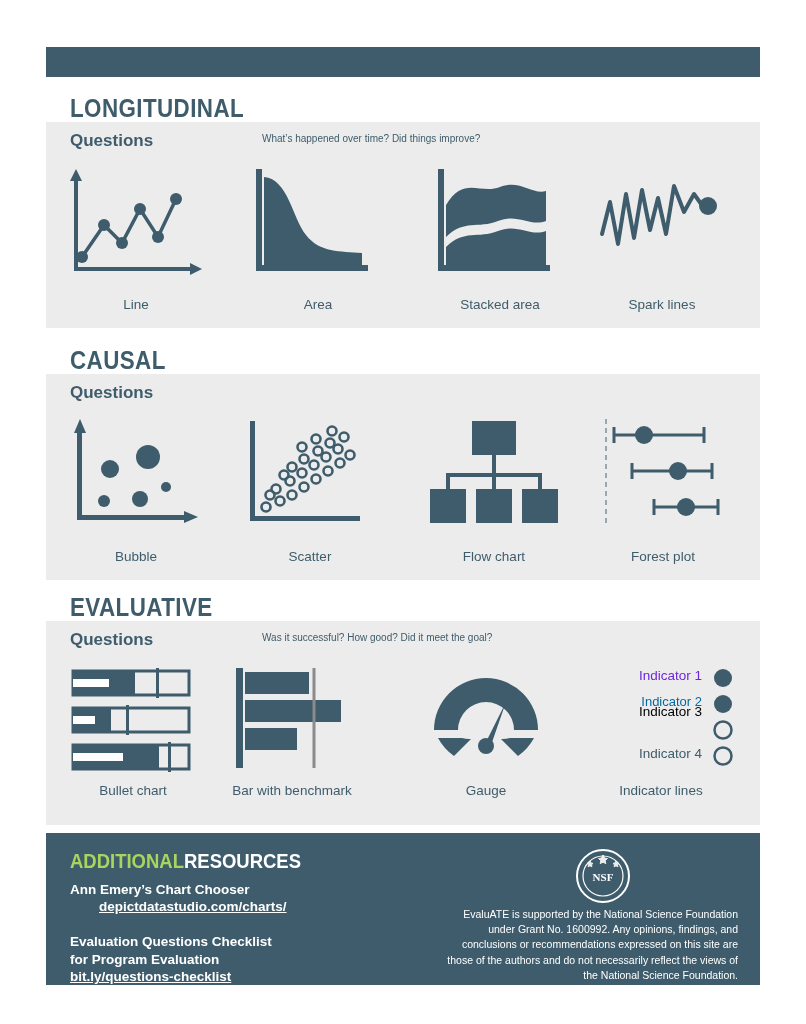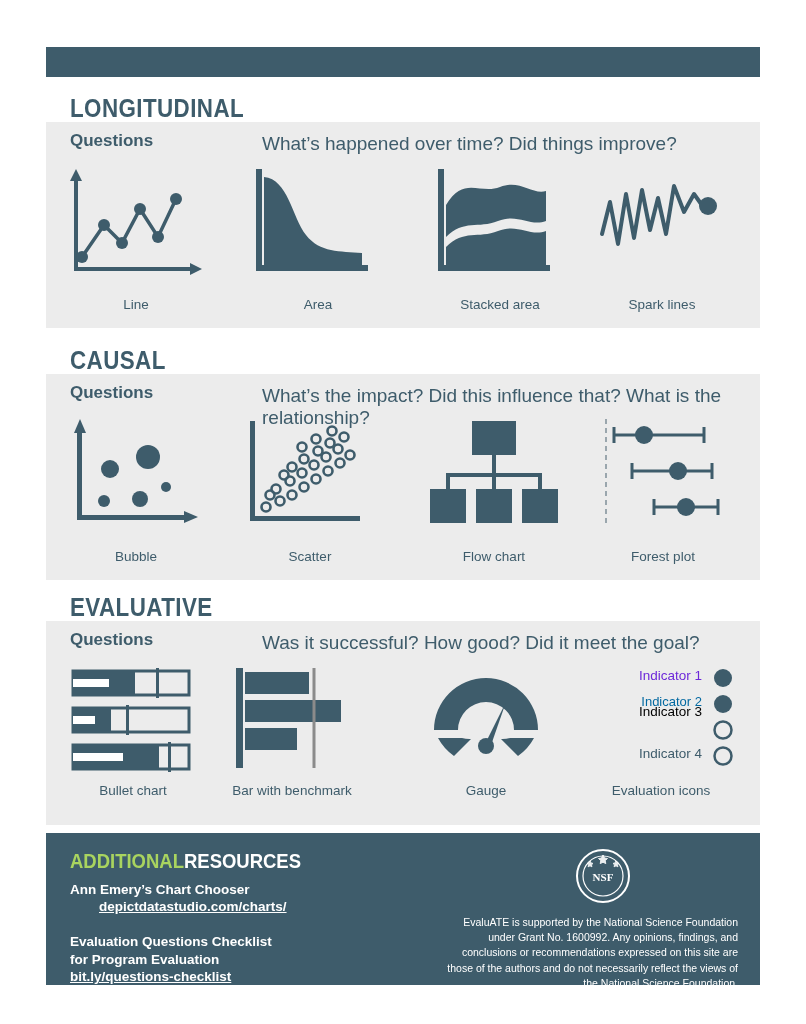--- a/index.html
+++ b/index.html
@@ -41,21 +41,21 @@
     background: #ececec;
   }
   .q-label {
     position: absolute;
     font-weight: bold;
     font-size: 17px;
     color: #3e5c6b;
   }
   .q-text {
     position: absolute;
-    font-size: 19px;
+    font-size: 10px;
     color: #3e5c6b;
   }
   .caption {
     position: absolute;
     font-size: 13.5px;
     color: #3e5c6b;
     text-align: center;
     line-height: 1.25;
   }
   .icon-wrap { position: absolute; }
@@ -179,21 +179,20 @@
       <circle cx="116" cy="34" r="9" fill="#3e5c6b"></circle>
     </svg>
   </div>
   <div class="caption" style="left:592px; top:297px; width:140px;">Spark lines</div>
 
   <div class="sec-title" style="left:70px; top:345px;">CAUSAL</div>
 
   <div class="panel" style="top:374px; height:206px;"></div>
 
   <div class="q-label" style="left:70px; top:383px;">Questions</div>
-  <div class="q-text" style="left:262px; top:385px;">What’s the impact? Did this influence that? What is the relationship?</div>
 
   <div class="icon-wrap" style="left:66px; top:415px;">
     <svg width="140" height="120" viewBox="0 0 140 120">
       <g fill="#3e5c6b">
         <path d="M14,4 L20,18 L8,18 Z"></path>
         <rect x="11" y="16" width="5" height="88"></rect>
         <rect x="11" y="100" width="110" height="5"></rect>
         <path d="M132,102 L118,108 L118,96 Z"></path>
         <circle cx="44" cy="54" r="9"></circle>
         <circle cx="82" cy="42" r="12"></circle>
@@ -355,21 +354,21 @@
       <svg style="position:absolute; right:2px; top:50px;" width="22" height="22">
         <circle cx="11" cy="12" r="8.5" fill="none" stroke="#3e5c6b" stroke-width="2.5"></circle>
       </svg>
 
       <div style="position:absolute; right:34px; top:78px; font-size:13.5px; color:#3e5c6b;">Indicator 4</div>
       <svg style="position:absolute; right:2px; top:76px;" width="22" height="22">
         <circle cx="11" cy="12" r="8.5" fill="none" stroke="#3e5c6b" stroke-width="2.5"></circle>
       </svg>
     </div>
   </div>
-  <div class="caption" style="left:586px; top:783px; width:150px;">Evaluation icons</div>
+  <div class="caption" style="left:586px; top:783px; width:150px;">Indicator lines</div>
 
   <div class="footer">
 
     <div class="footer-title">
       <span class="hl">ADDITIONAL</span><span class="wt">RESOURCES</span>
     </div>
 
     <div class="f-line" style="top:48px;">Ann Emery’s Chart Chooser</div>
     <a class="f-link" style="top:66px;margin-left:29px;" href="#">depictdatastudio.com/charts/</a>
 
@@ -386,16 +385,16 @@
         </g>
         <g stroke="#ffffff" stroke-width="1">
           <path d="M29,8 L30.5,11 L33.5,11.5 L31.2,13.6 L31.8,16.6 L29,15.2 L26.2,16.6 L26.8,13.6 L24.5,11.5 L27.5,11 Z" fill="#ffffff" opacity="0.9"></path>
           <path d="M16,14 L17,16 L19,16.4 L17.5,17.8 L17.9,19.8 L16,18.8 L14.1,19.8 L14.5,17.8 L13,16.4 L15,16 Z" fill="#ffffff" opacity="0.9"></path>
           <path d="M42,14 L43,16 L45,16.4 L43.5,17.8 L43.9,19.8 L42,18.8 L40.1,19.8 L40.5,17.8 L39,16.4 L41,16 Z" fill="#ffffff" opacity="0.9"></path>
         </g>
       </svg>
     </div>
 
 
-    <div class="f-disclaimer" style="top:74px;margin-top:8px;">EvaluATE is supported by the National Science Foundation under Grant No. 1600992. Any opinions, findings, and conclusions or recommendations expressed on this site are those of the authors and do not necessarily reflect the views of the National Science Foundation.</div>
+    <div class="f-disclaimer" style="top:74px;">EvaluATE is supported by the National Science Foundation under Grant No. 1600992. Any opinions, findings, and conclusions or recommendations expressed on this site are those of the authors and do not necessarily reflect the views of the National Science Foundation.</div>
   </div>
 
 </div>
 
 </body></html>

